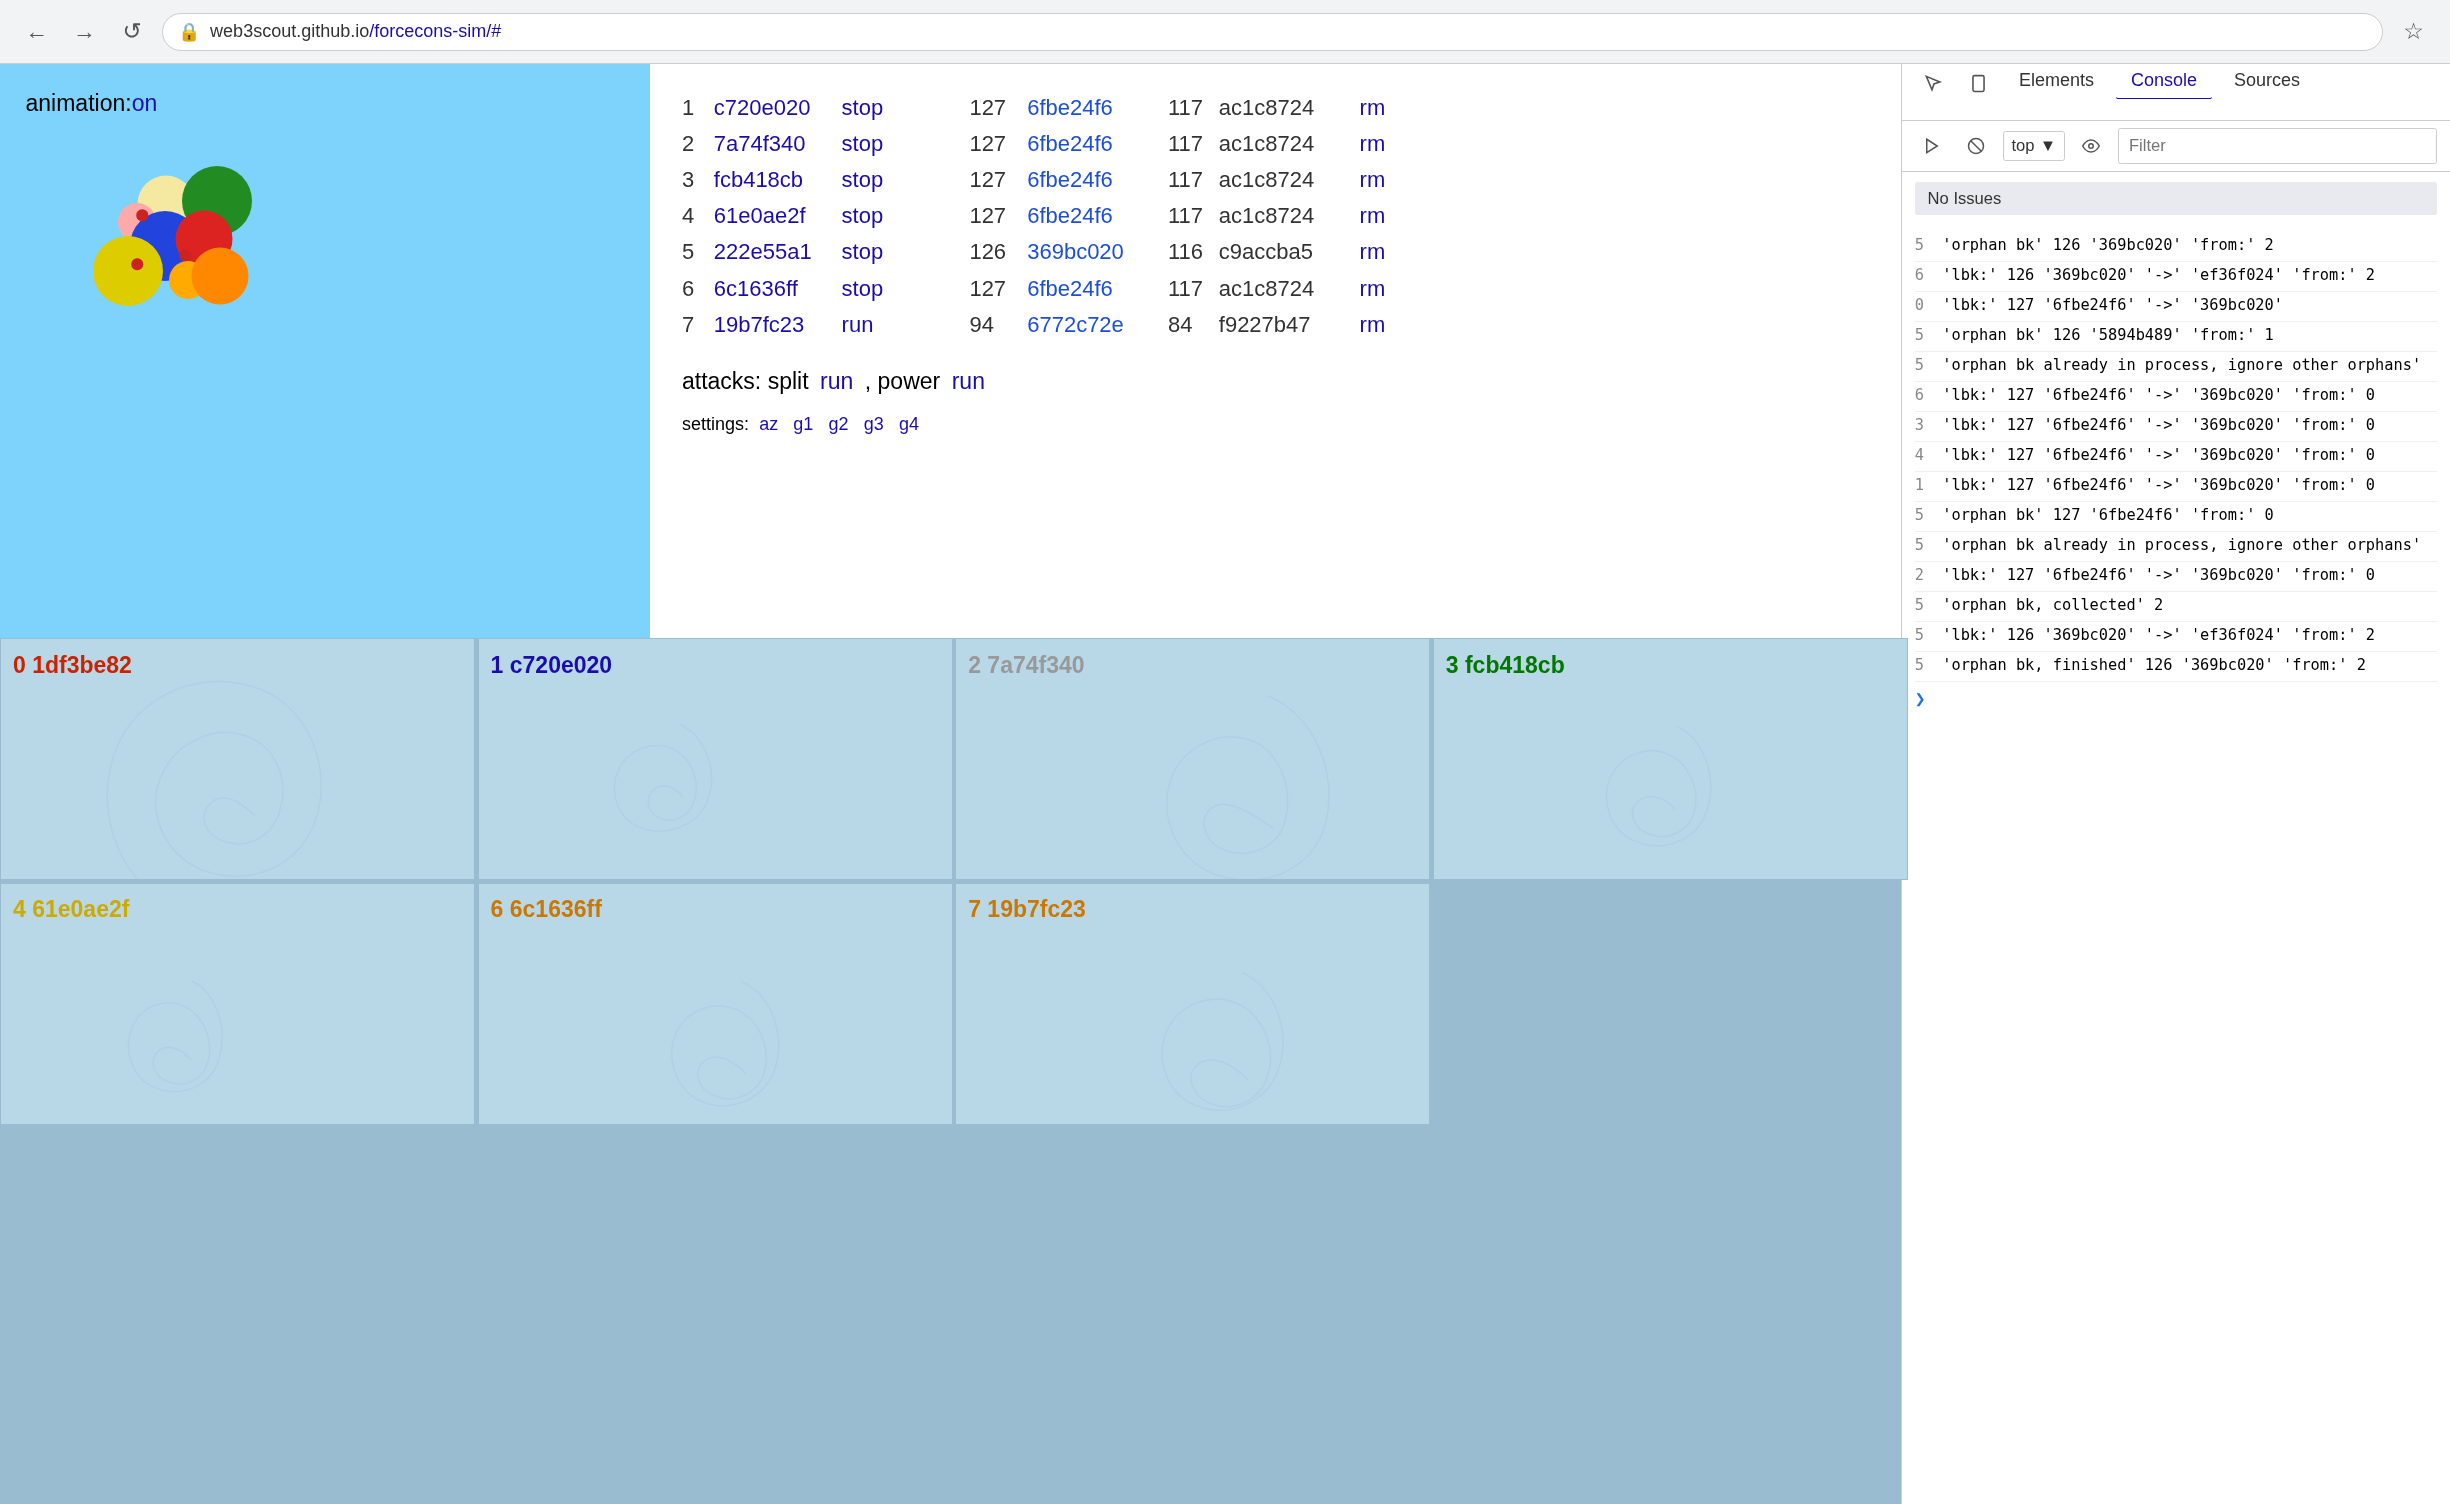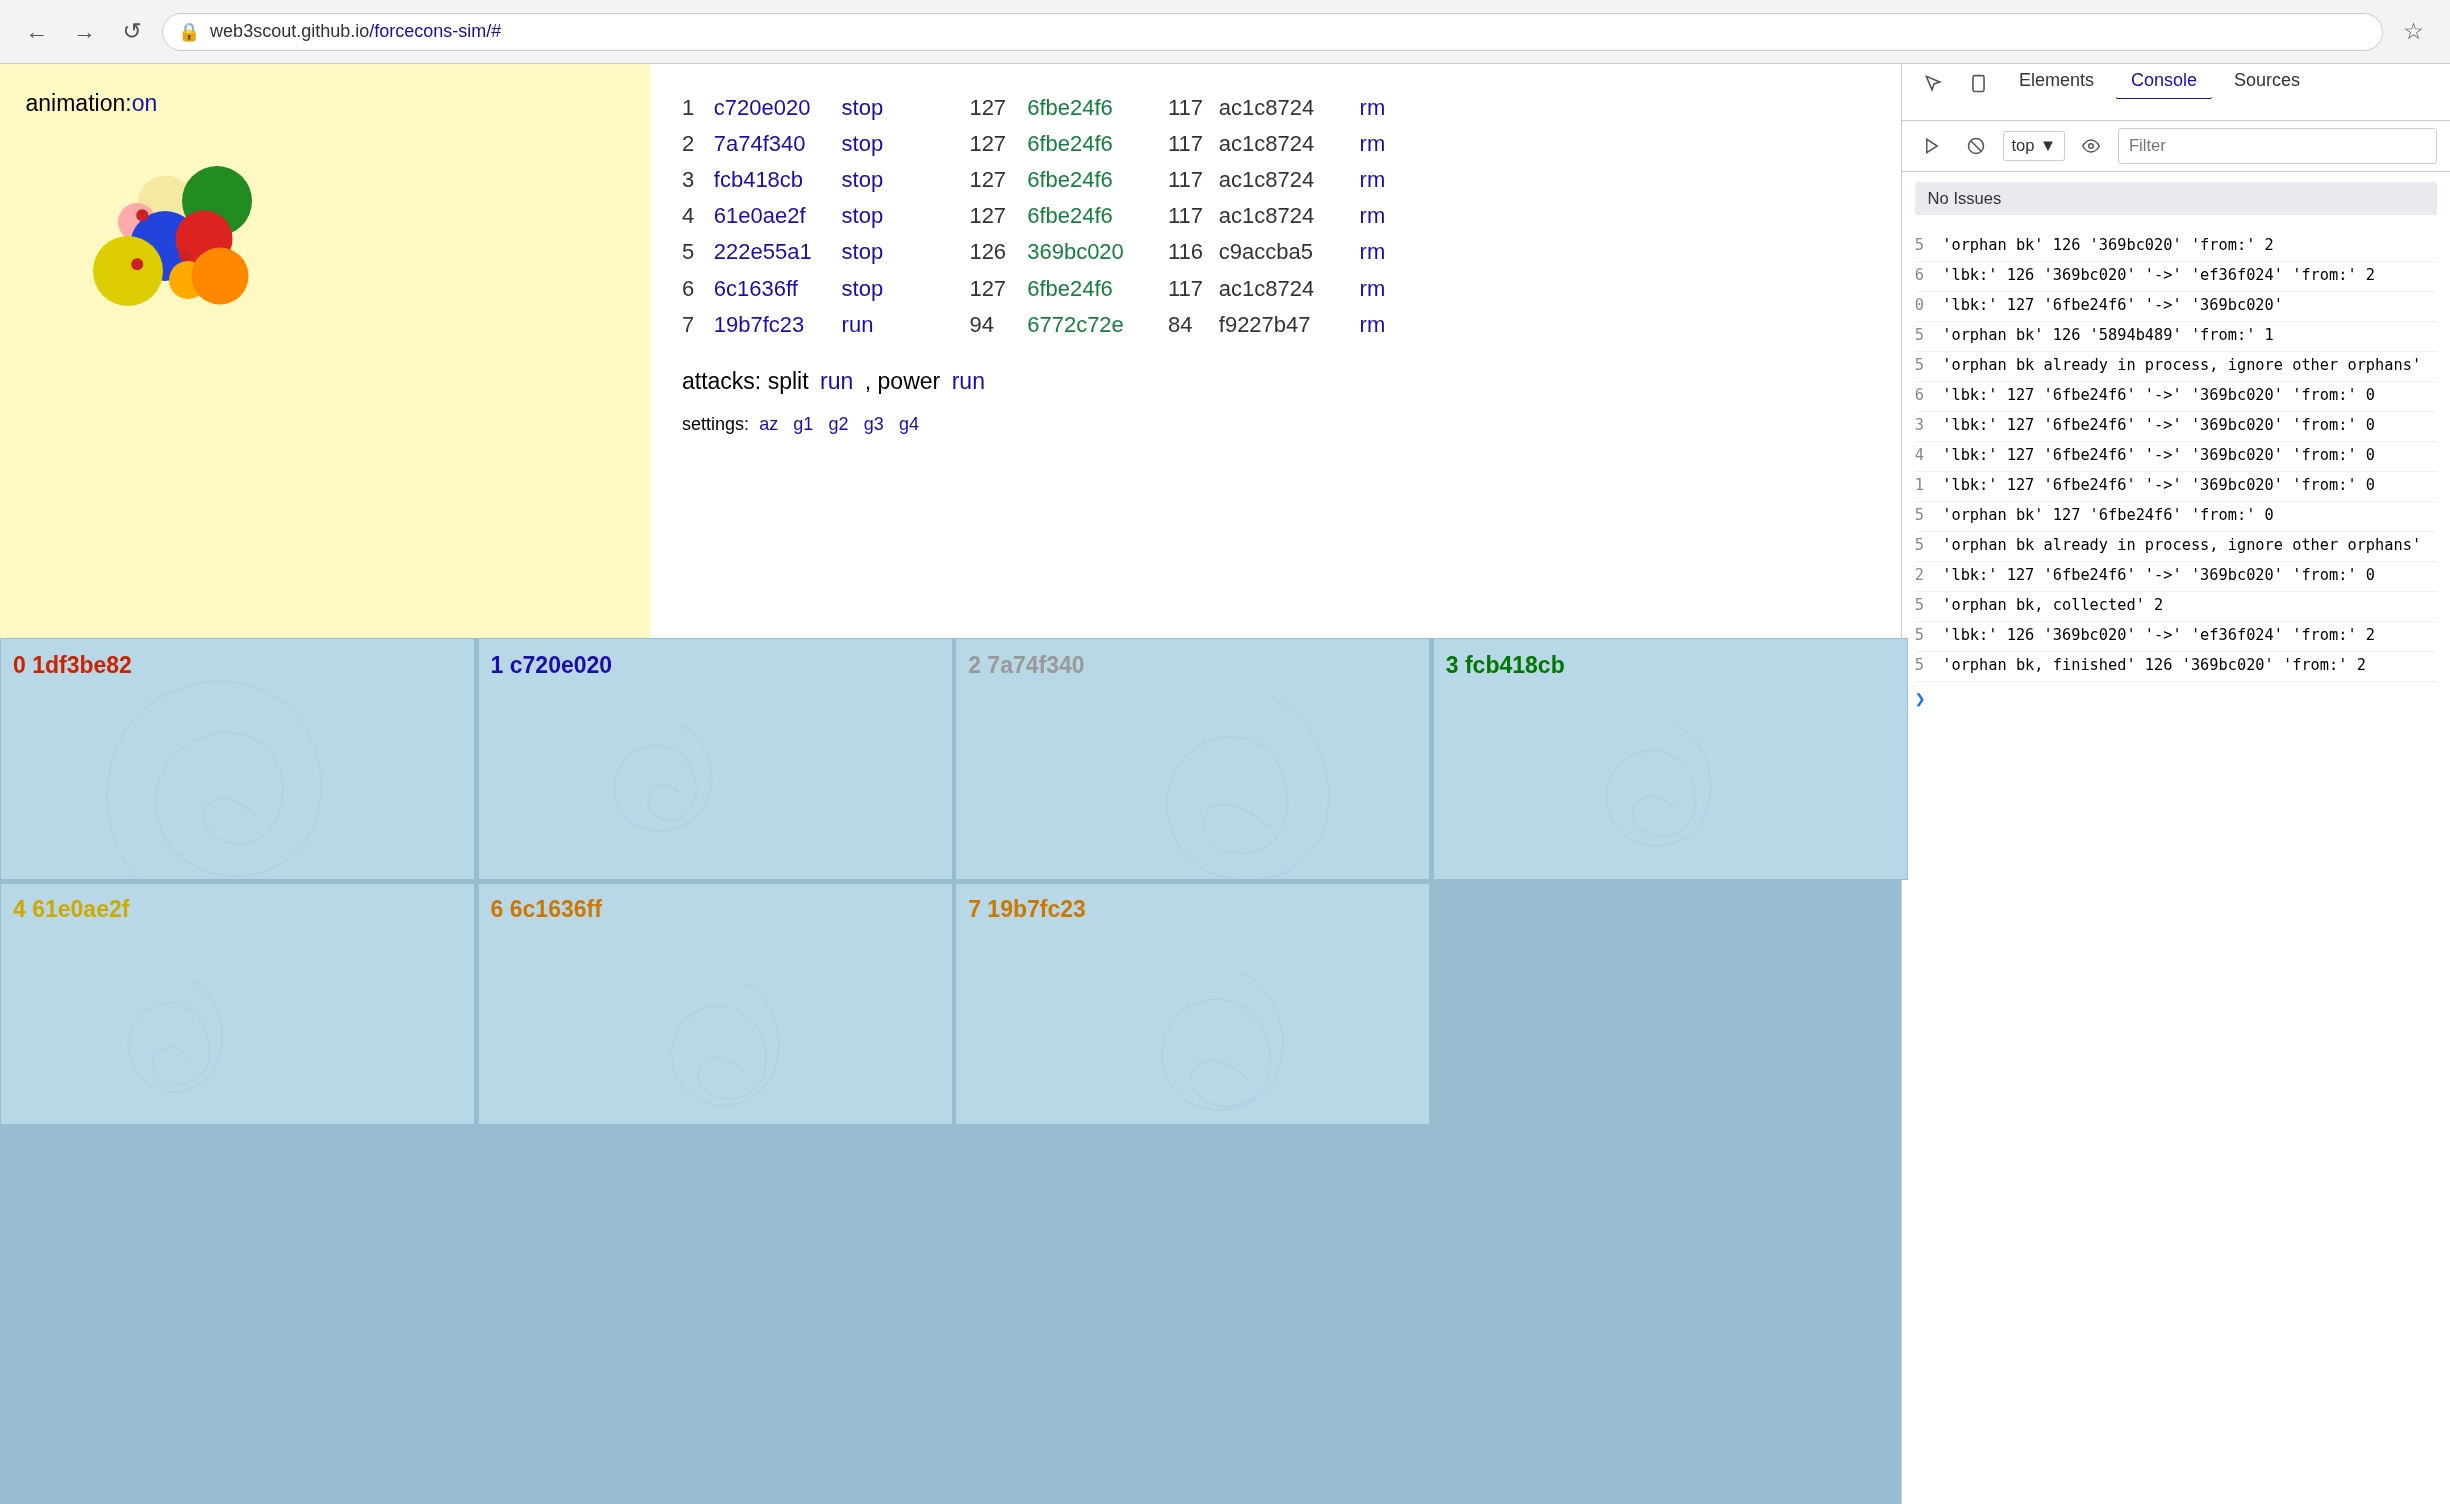--- a/index.html
+++ b/index.html
@@ -64,21 +64,21 @@
     .nodes-line a { color: #1a0dab; text-decoration: none; margin: 0 7.7px; }
     .nodes-line a:first-of-type { margin-left: 0; }
 
     .node-table { width: 100%; font-size: 22px; margin-bottom: 25.5px; }
     .node-row { display: flex; align-items: center; padding: 5.1px 0; gap: 12.8px; }
     .node-row .idx { width: 19px; color: #333; }
     .node-row a { color: #1a0dab; text-decoration: none; min-width: 115px; }
     .node-row .stop-link { color: #1a0dab; text-decoration: none; }
     .node-row .run-link { color: #1a0dab; text-decoration: none; }
     .node-row .val1 { min-width: 45px; color: #333; }
-    .node-row .val2 { min-width: 128px; color: #15803d; }
+    .node-row .val2 { min-width: 128px; color: #1d4ed8; }
     .node-row .val3 { min-width: 38px; color: #333; }
     .node-row .val4 { min-width: 128px; color: #333; }
     .node-row .rm-link { color: #1a0dab; text-decoration: none; }
 
     .attacks-line { font-size: 23px; margin-bottom: 19px; color: #000; }
     .attacks-line a { color: #1a0dab; text-decoration: none; margin: 0 5.1px; }
     .settings-line { font-size: 18px; color: #000; }
     .settings-line a { color: #1a0dab; text-decoration: none; margin: 0 5.1px; }
 
     
@@ -226,21 +226,21 @@
     .top-section {
       display: flex;
       flex-direction: row;
       height: 574px;
     }
 
     
     .force-graph {
       width: 651px;
       height: 574px;
-      background: #fef9c3;
+      background: #7dd3fc;
       position: relative;
     }
 
     
     .graph-node {
       position: absolute;
       border-radius: 50%;
       transform: translate(-50%, -50%);
     }
     .graph-node.small { width: 14px; height: 14px; }

